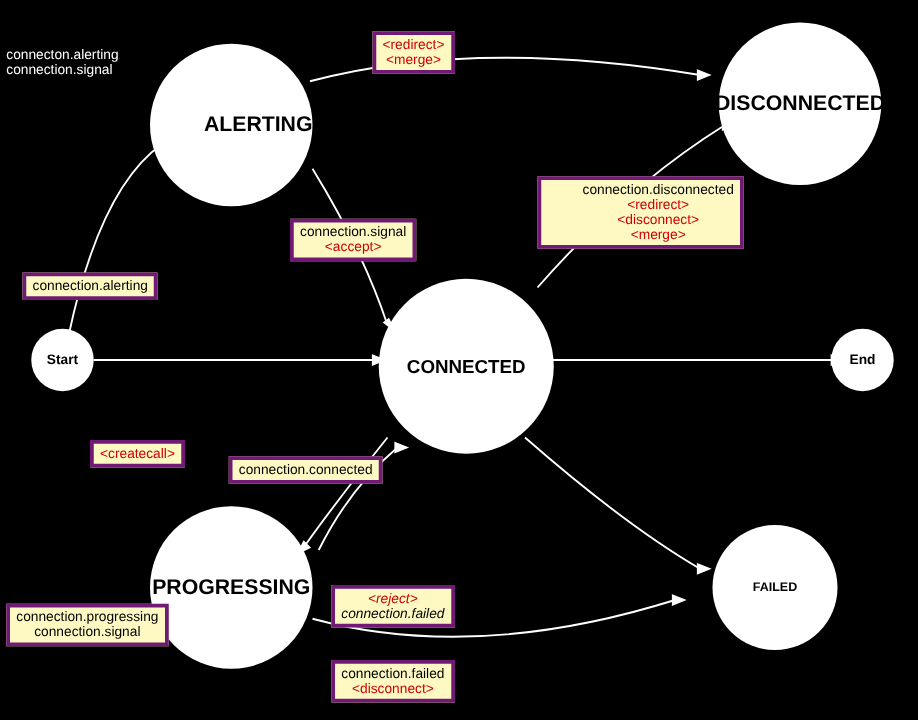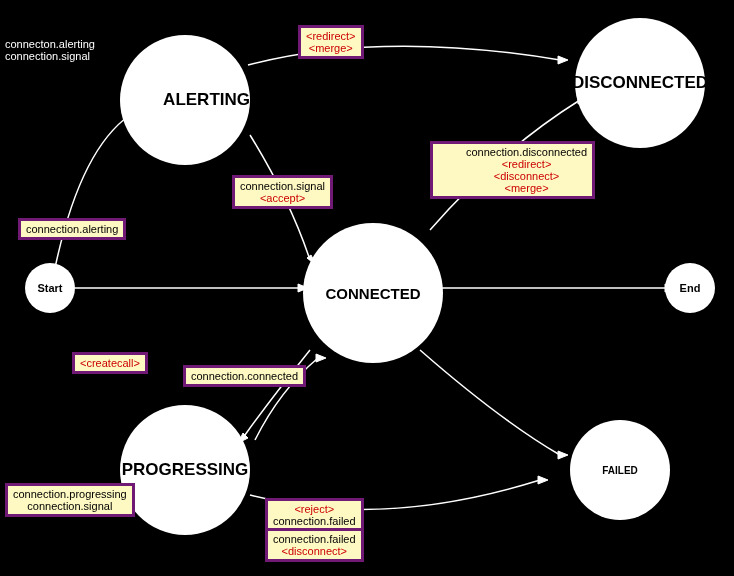--- a/index.html
+++ b/index.html
@@ -166,21 +166,21 @@
 
 <div class="label-box" style="left: 183px; top: 365px;">
   <span>connection.connected</span>
 </div>
 
 <div class="label-box" style="left: 5px; top: 483px;">
   <span>connection.progressing</span><br>
   <span>connection.signal</span>
 </div>
 
-<div class="label-box" style="left: 265px; top: 498px;">
+<div class="label-box" style="left: 265px; top: 468px; font-style: italic;">
   <span class="red">&lt;reject&gt;</span><br>
   <span>connection.failed</span>
 </div>
 
 <div class="label-box" style="left: 265px; top: 528px;">
   <span>connection.failed</span><br>
   <span class="red">&lt;disconnect&gt;</span>
 </div>
 
 </body></html>

